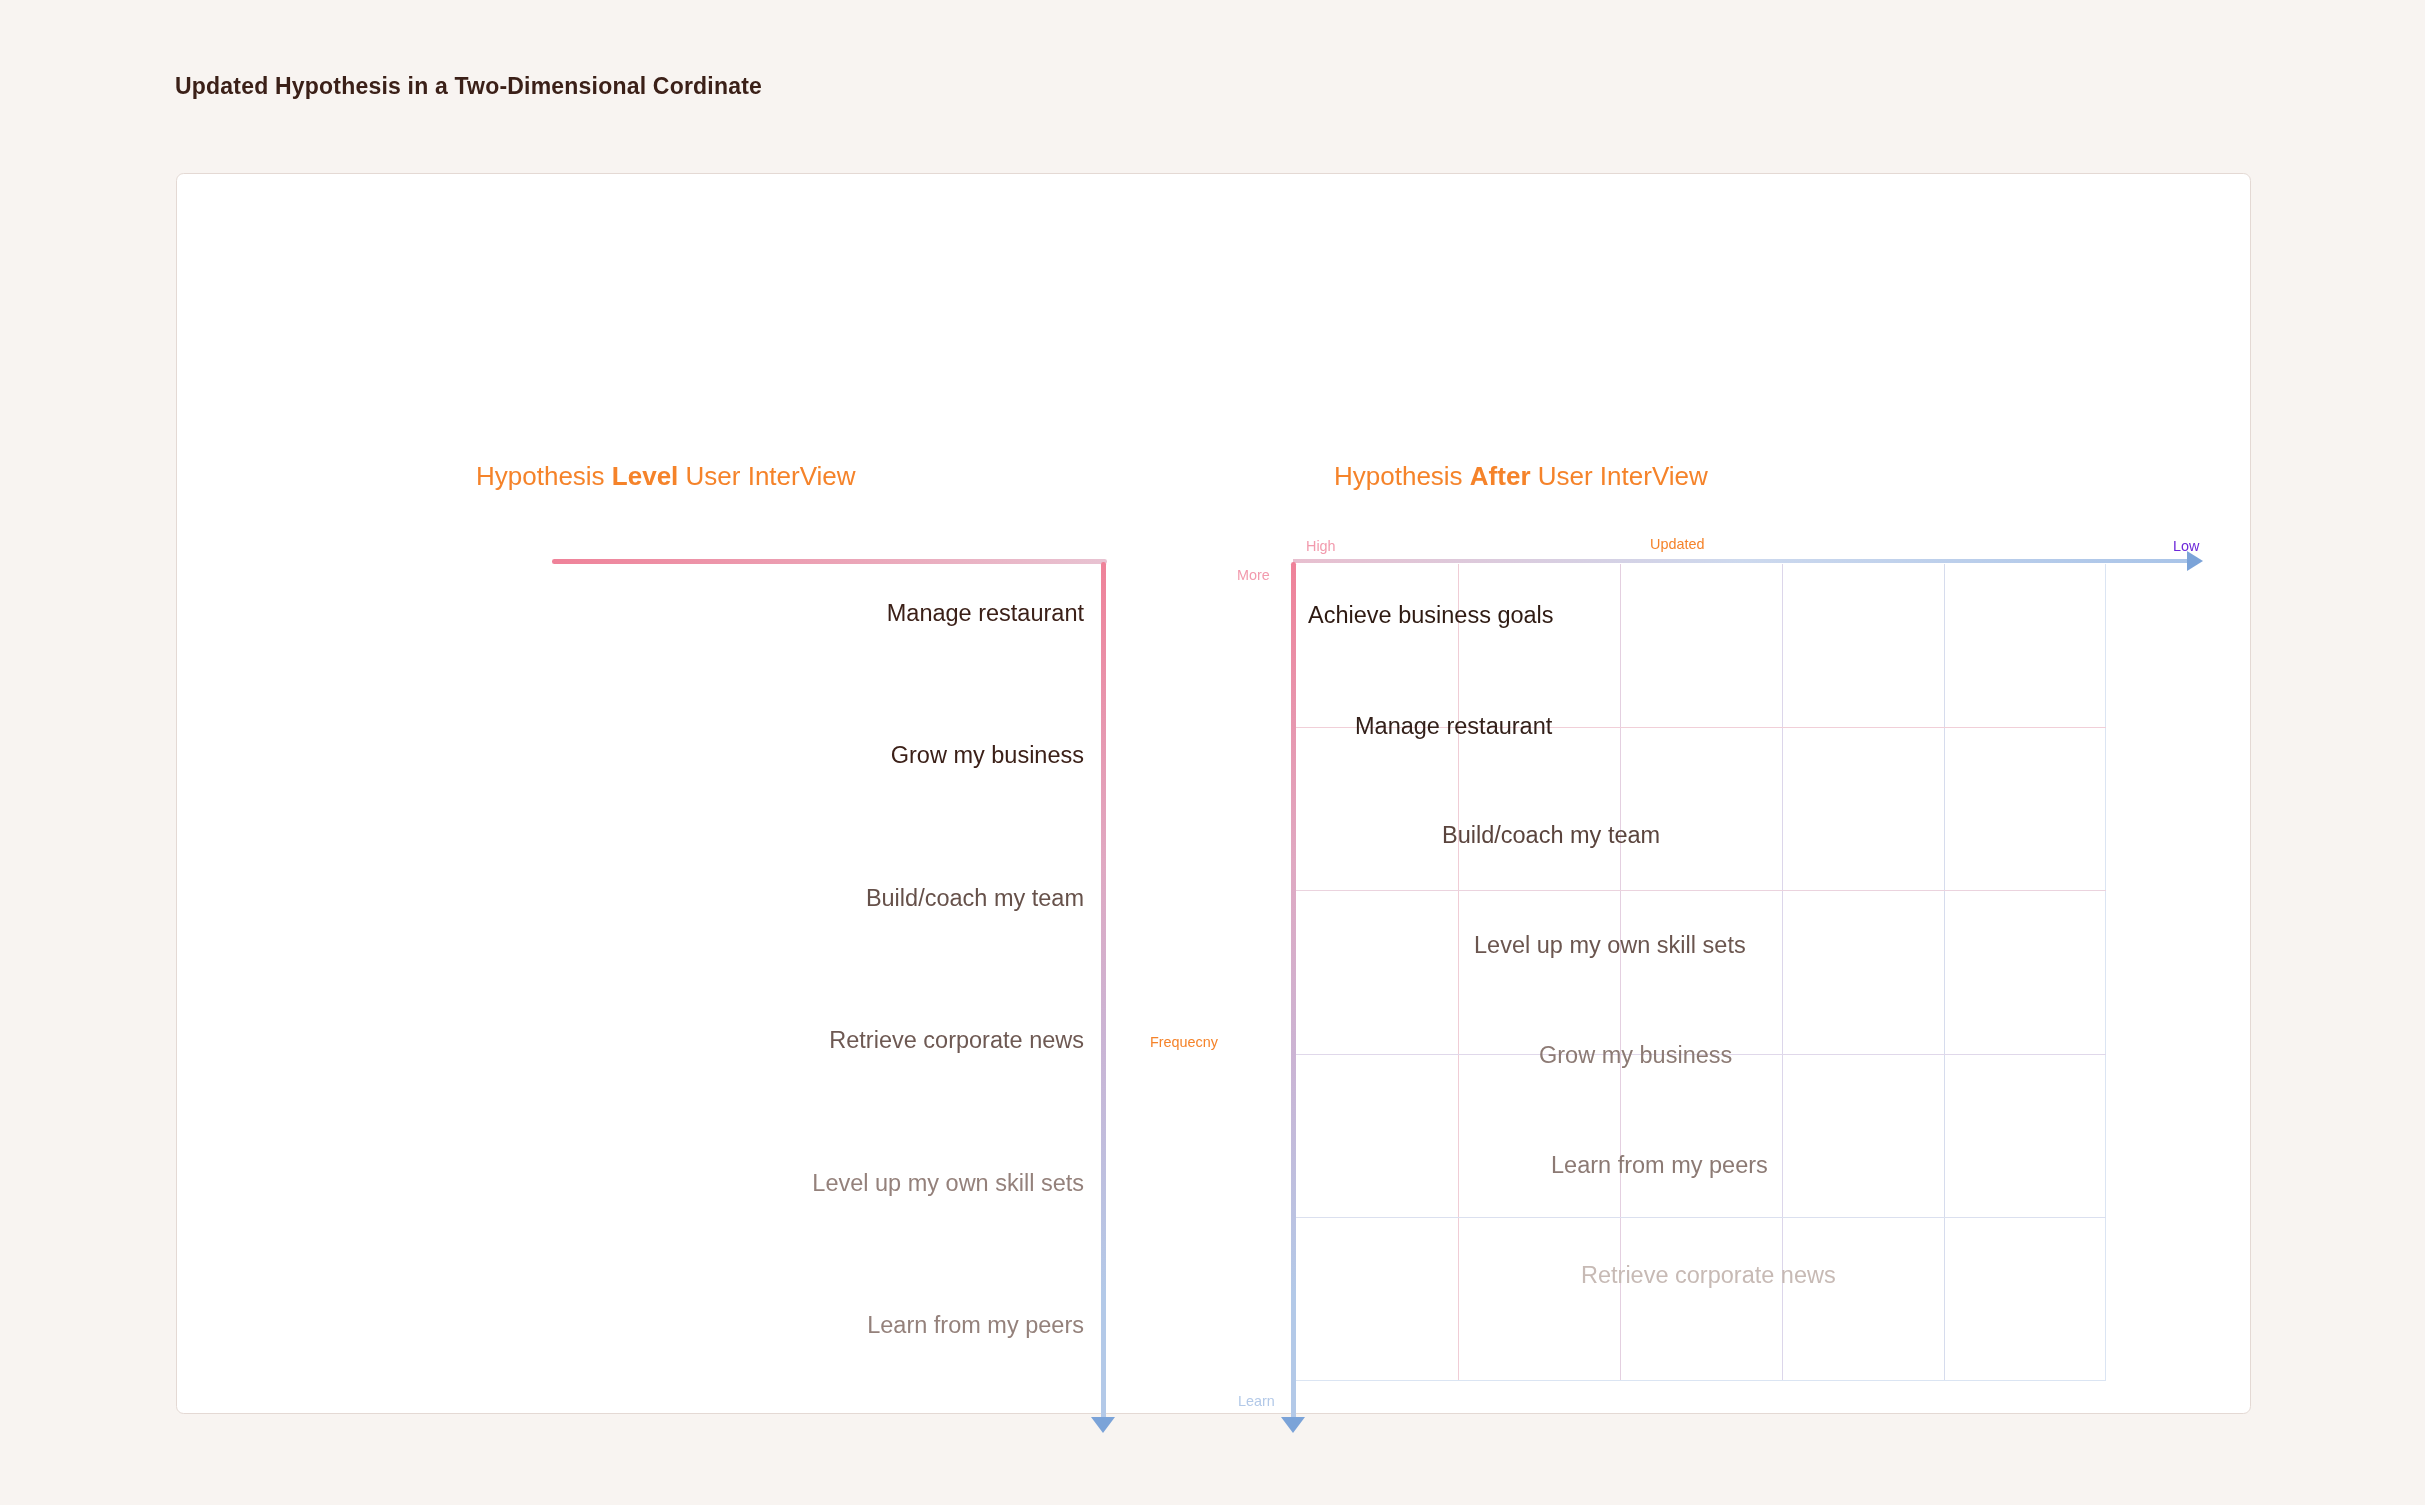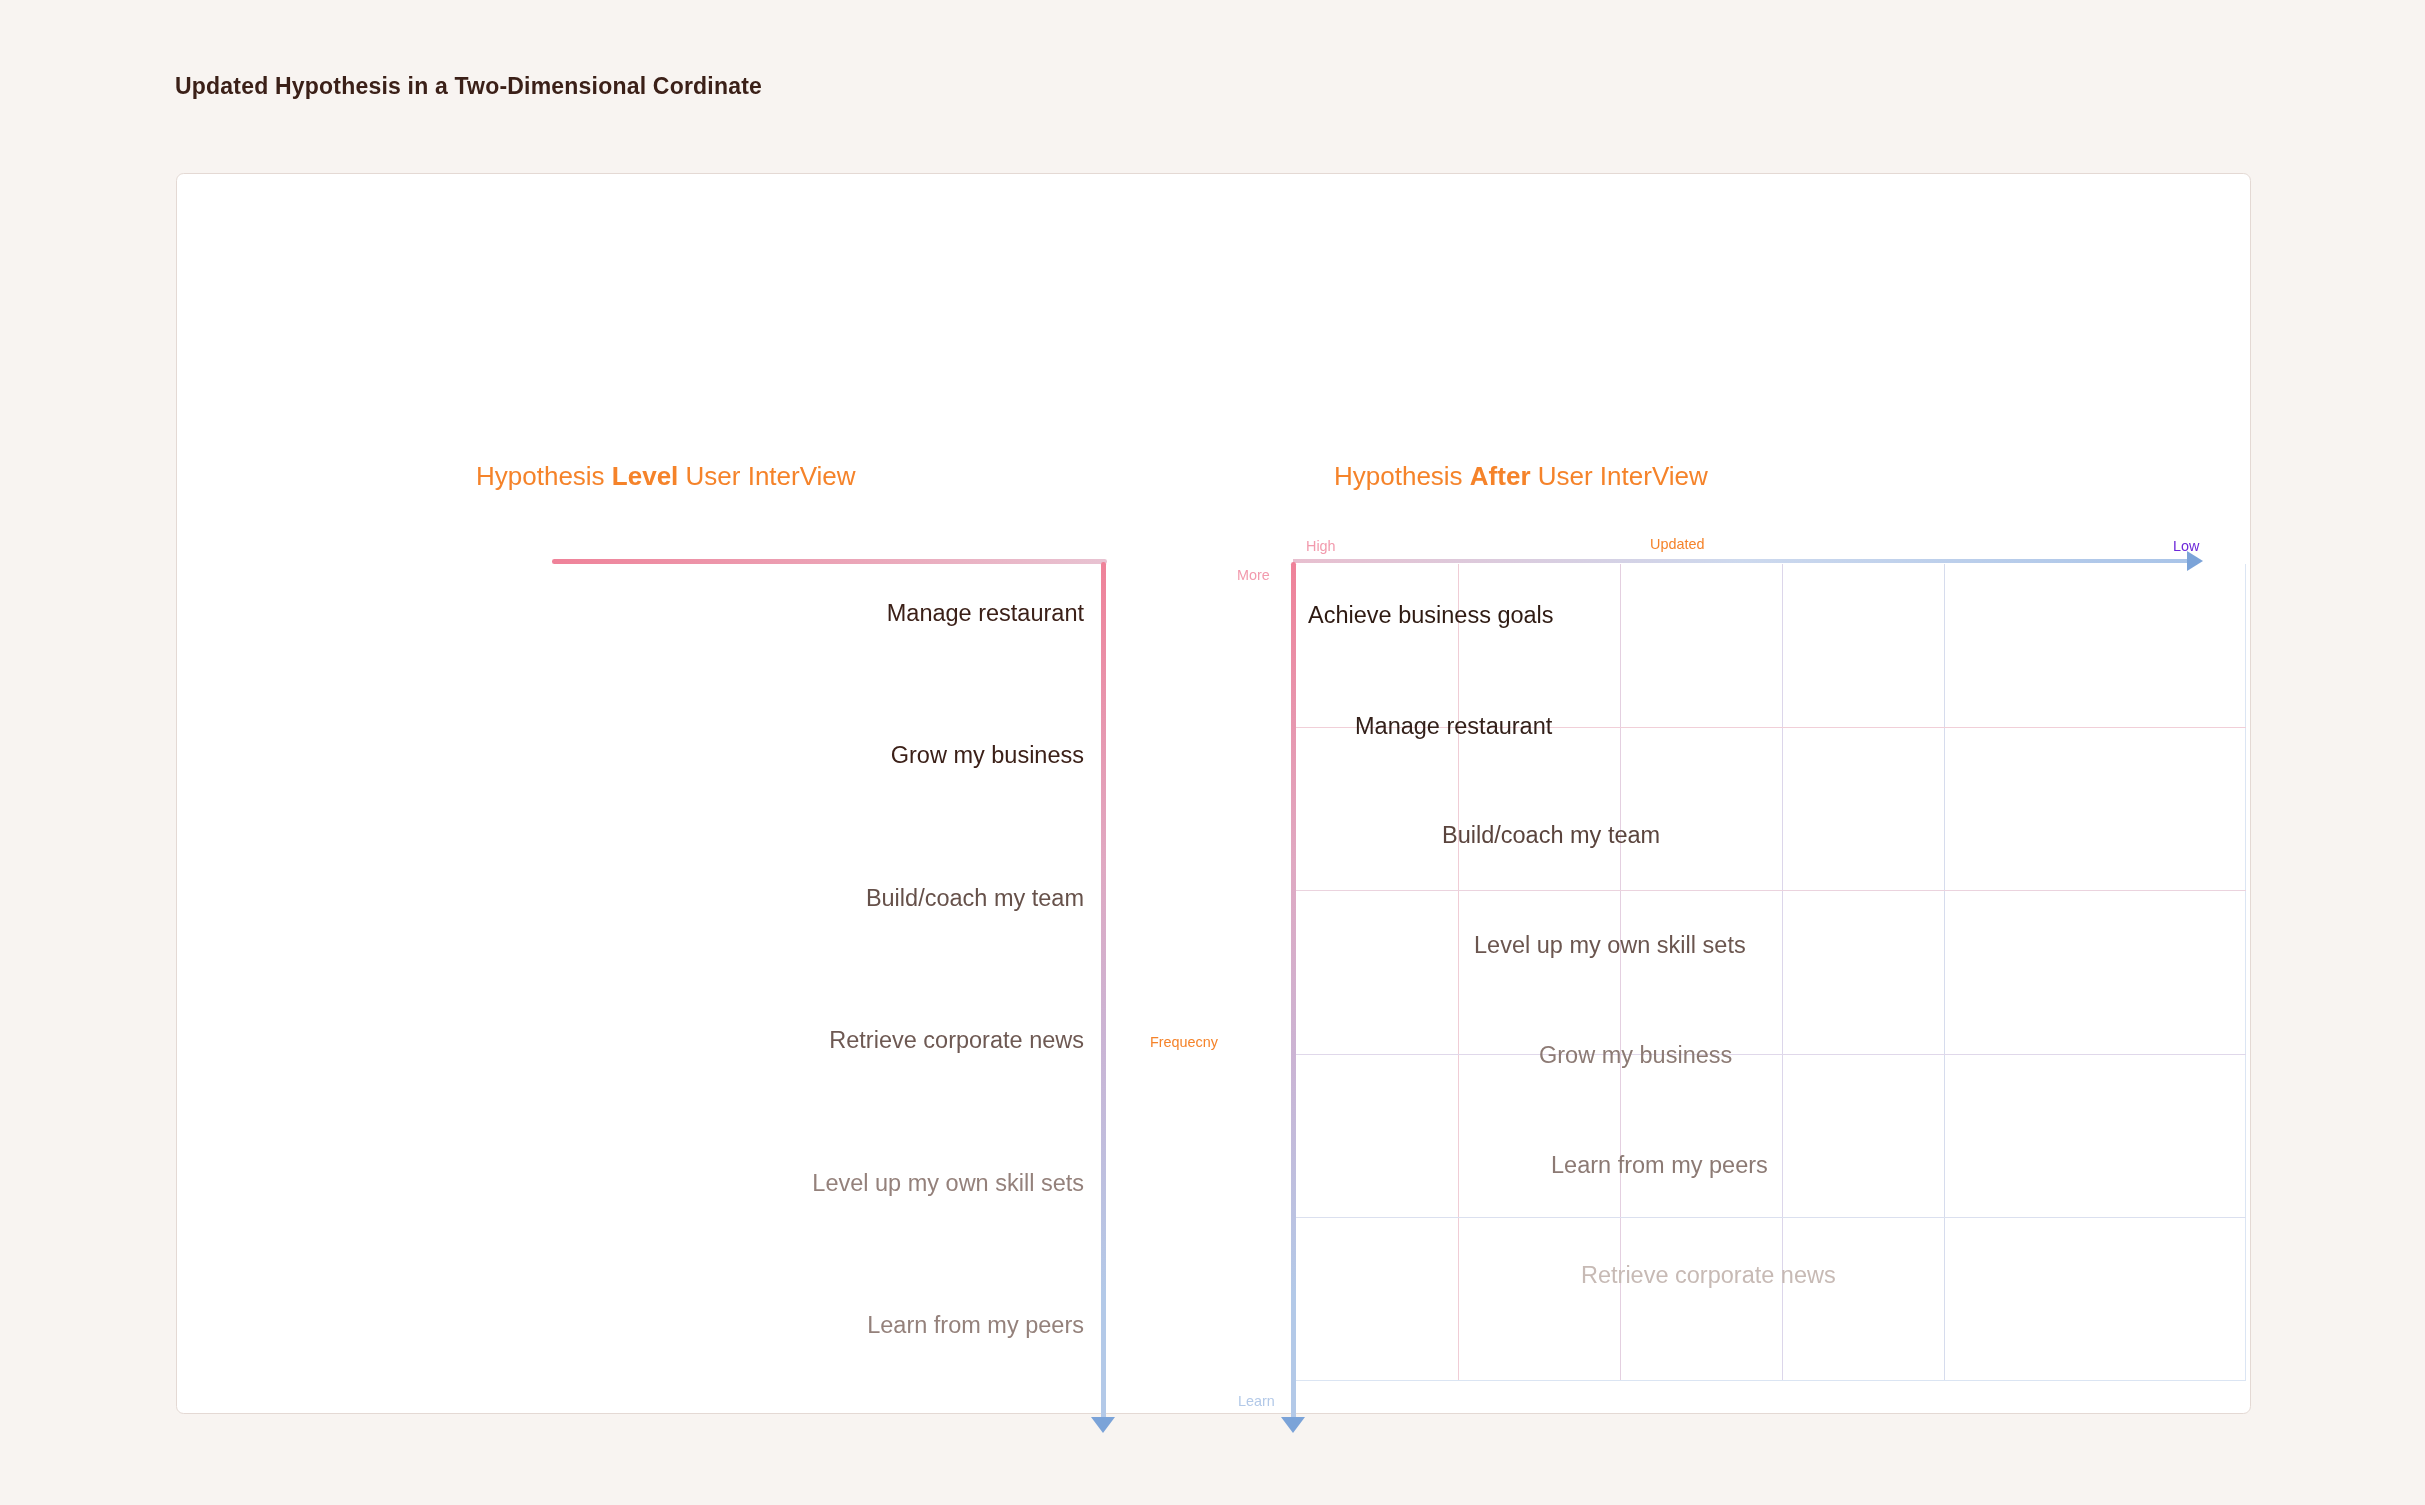--- a/index.html
+++ b/index.html
@@ -136,21 +136,21 @@
     width: 0; height: 0;
     border-left: 12px solid transparent;
     border-right: 12px solid transparent;
     border-top: 16.7px solid #7ba3d8;
   }
 
   #grid {
     position: absolute;
     left: 1119px;
     top: 390px;
-    width: 950px;
+    width: 810px;
     height: 816px;
     padding-left: 20px;
   }
   .grid-col-line {
     position: absolute;
     top: 0;
     width: 0.8px;
     height: 100%;
   }
   .grid-row-line {

